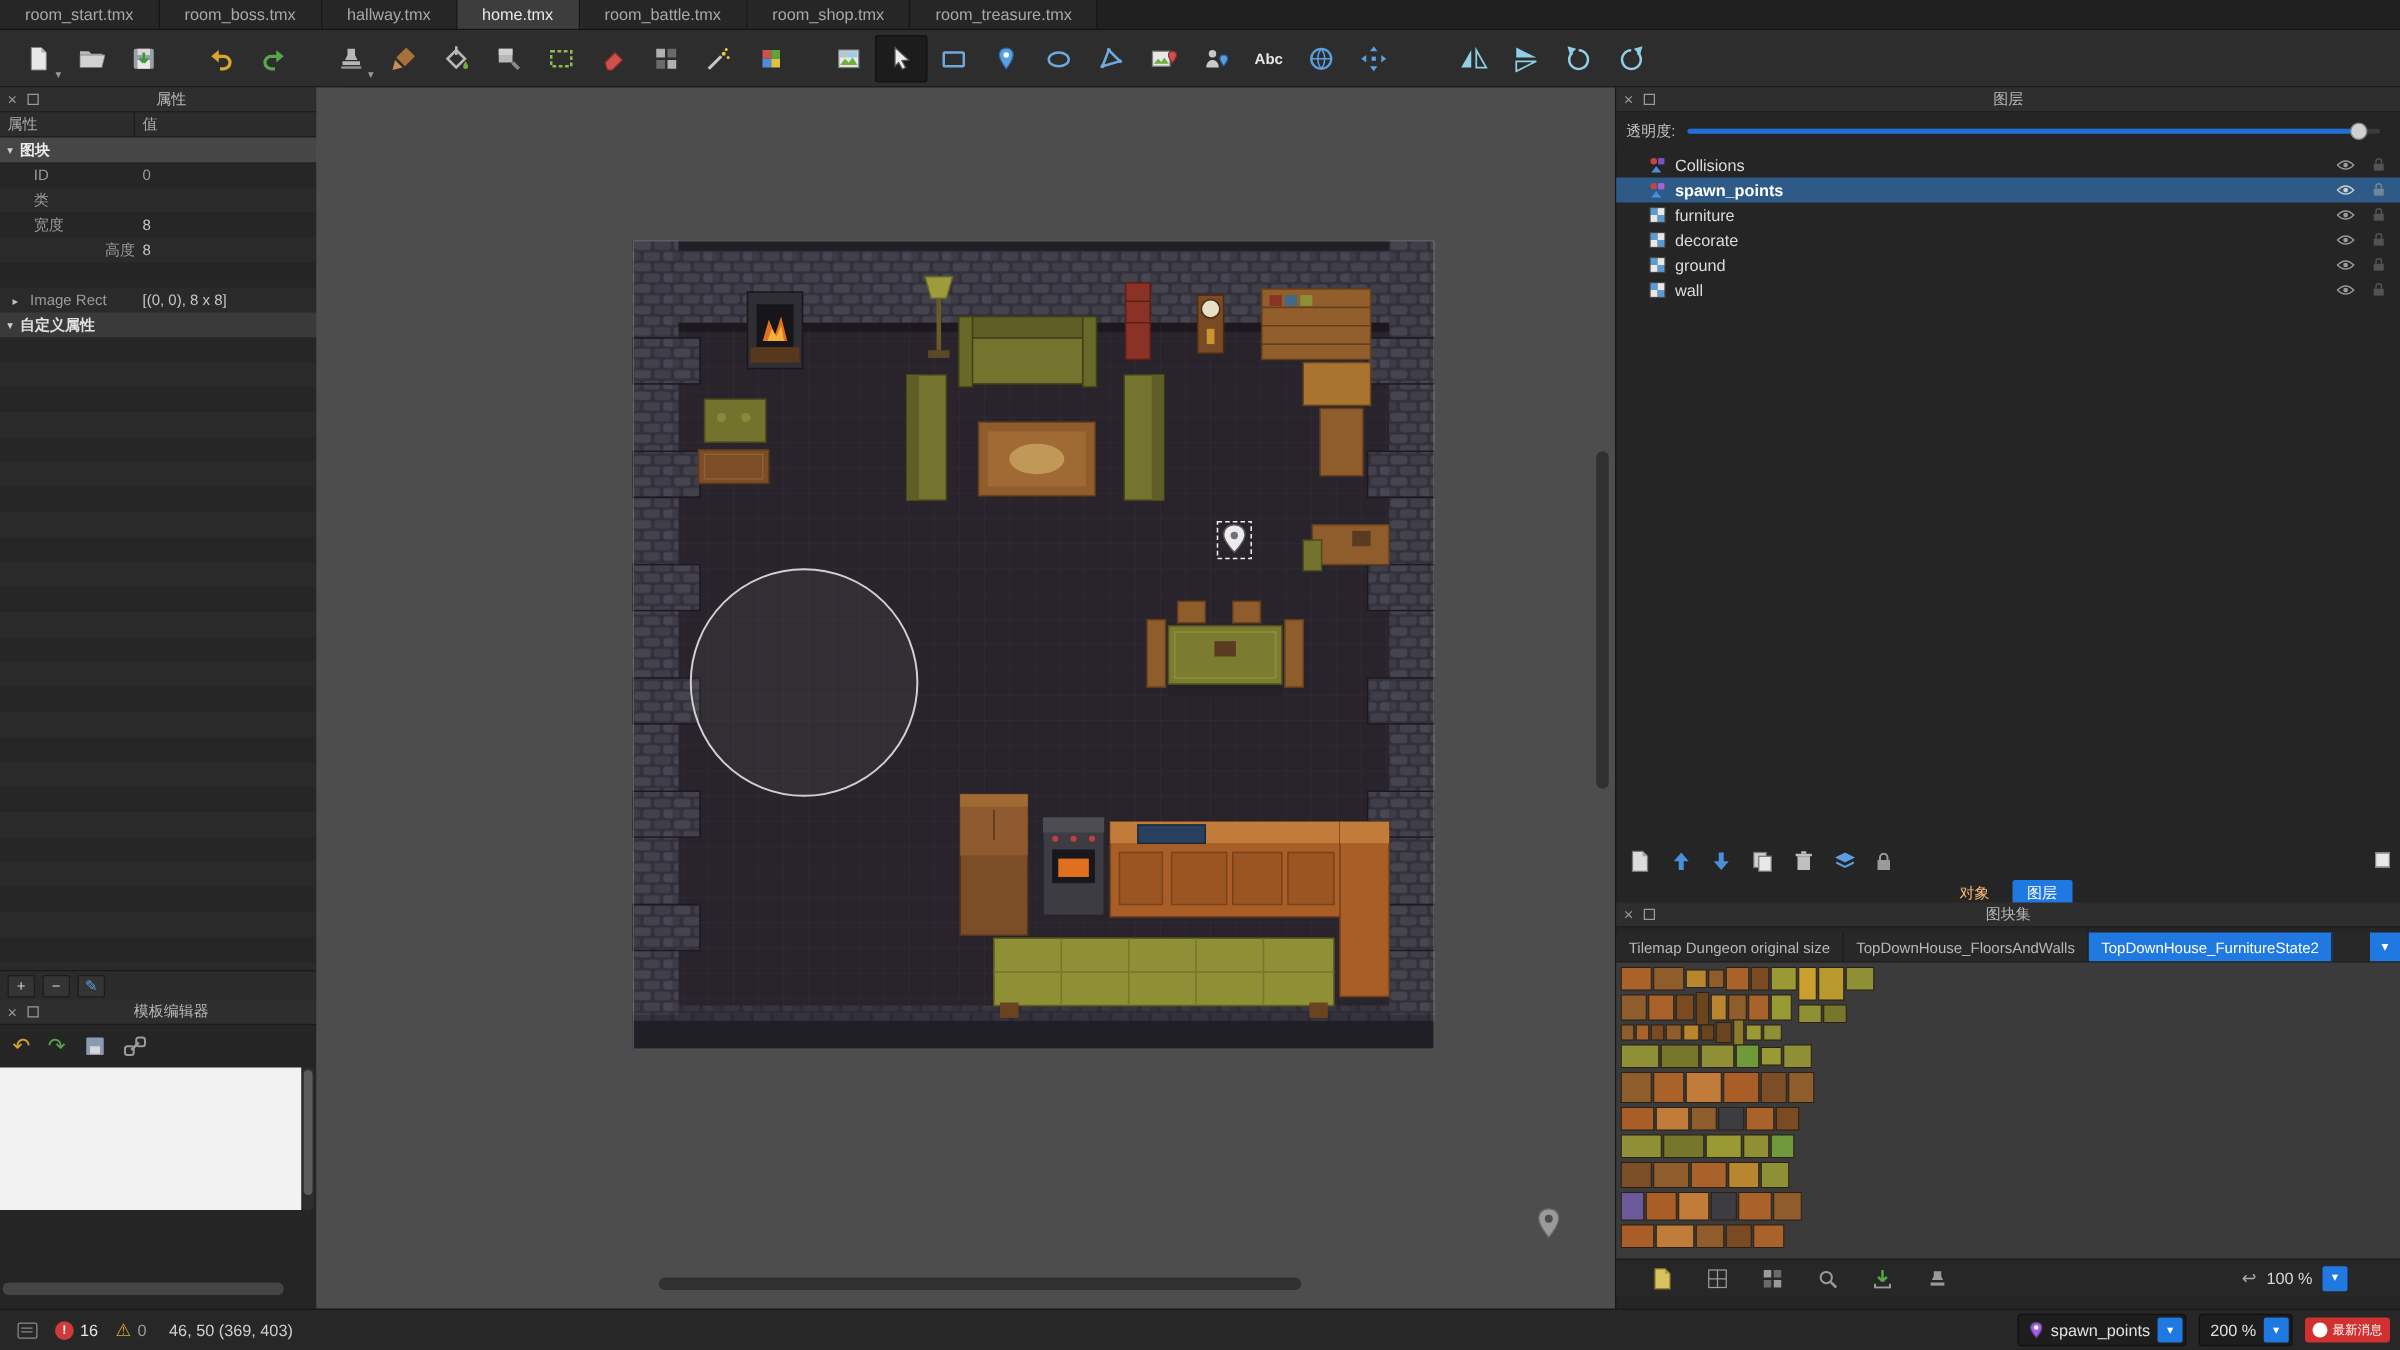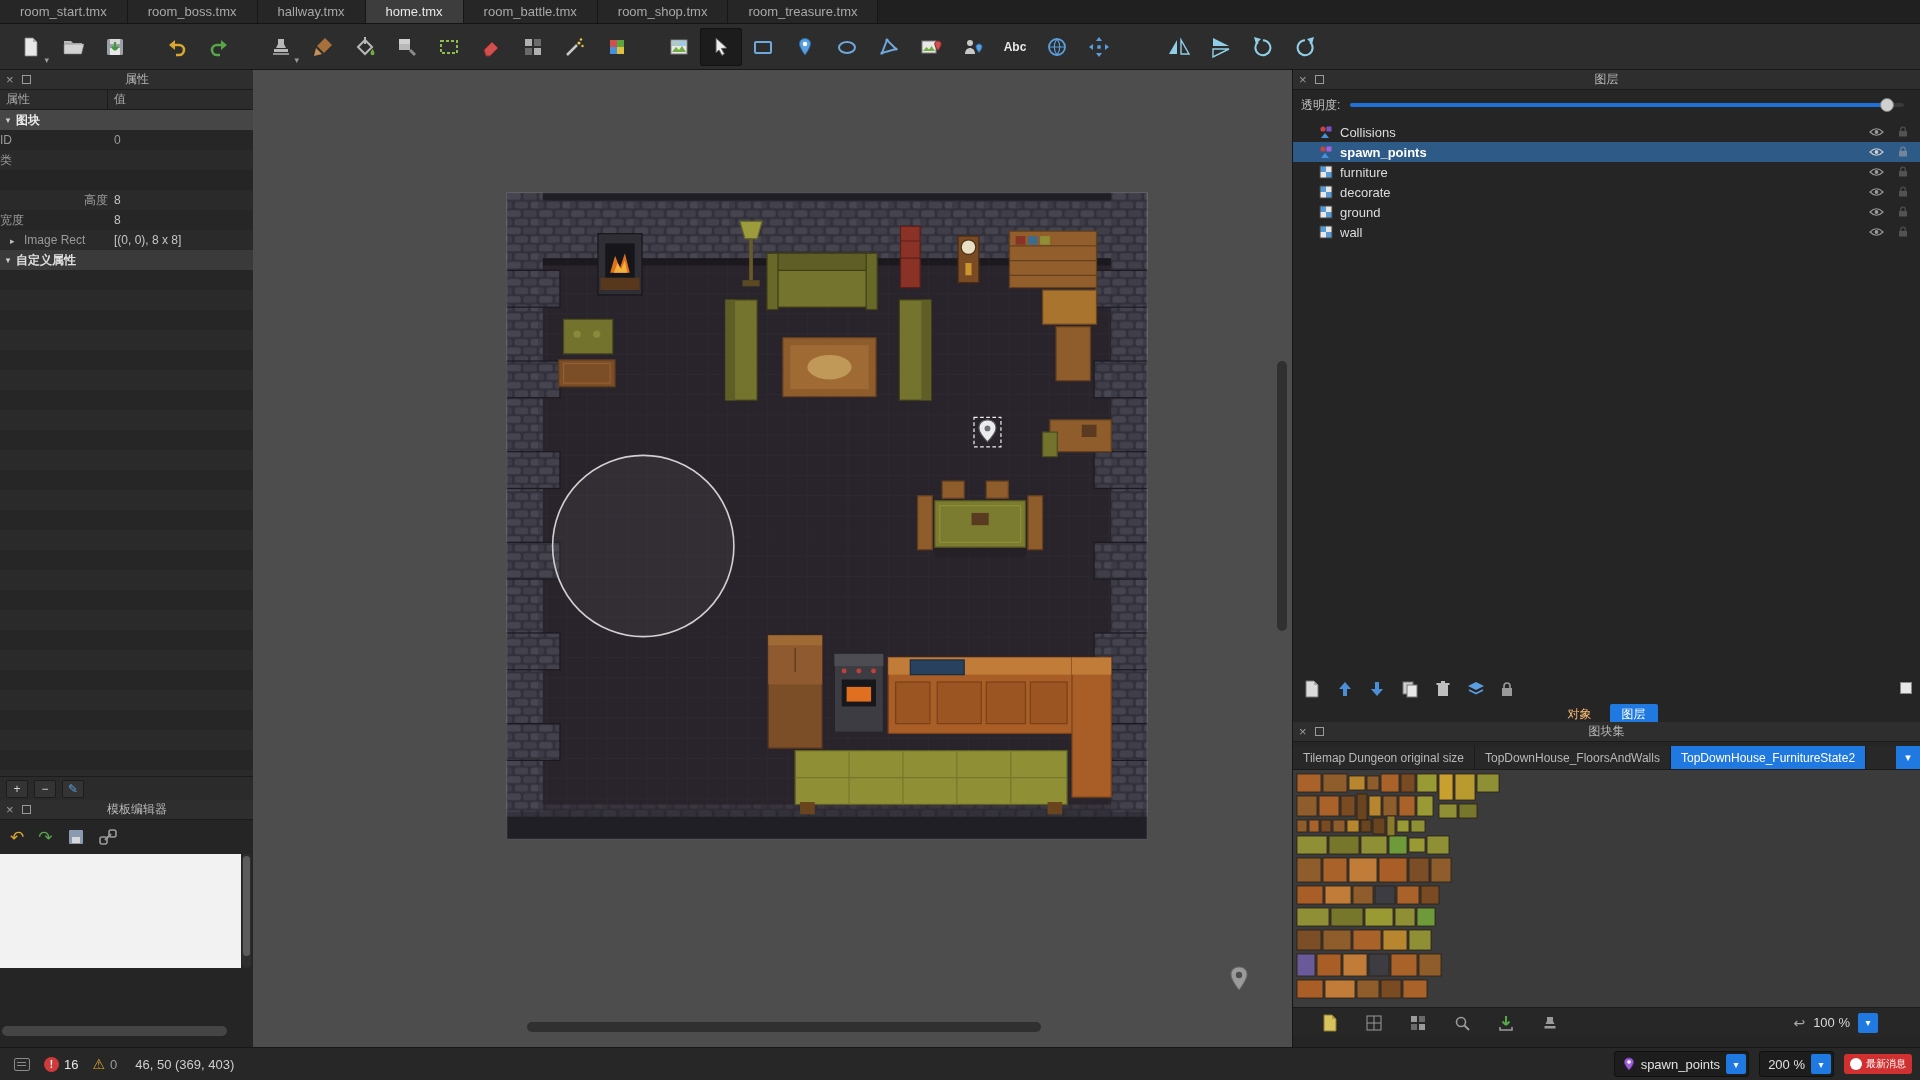--- a/index.html
+++ b/index.html
@@ -42,21 +42,21 @@
   .pt-float { width:9px; height:9px; border:1px solid #9a9a9a; }
 
   
   .prop-header { position:absolute; top:20px; left:0; right:0; height:20px; background:#2c2c2c; border-bottom:1px solid #1b1b1b; display:flex; align-items:center; font-size:12px; color:#aaa; }
   .prop-header .c1 { width:108px; padding-left:6px; border-right:1px solid #1b1b1b; height:100%; display:flex; align-items:center; }
   .prop-header .c2 { padding-left:6px; }
   .prow { position:absolute; left:0; right:0; height:20px; display:flex; align-items:center; font-size:12px; }
   .prow .tri { width:16px; text-align:center; color:#cfcfcf; font-size:9px; }
   .prow.sec { background:#464646; color:#ececec; font-weight:bold; }
   .prow.sec2 { background:#3a3a3a; color:#e0e0e0; font-weight:bold; }
-  .pname { width:108px; color:#9a9a9a; white-space:nowrap; overflow:hidden; }
+  .pname { width:108px; padding-left:27px; color:#9a9a9a; white-space:nowrap; overflow:hidden; }
   .pname.witharrow { padding-left:10px; }
   .pname .tri2 { display:inline-block; width:14px; color:#bfbfbf; font-size:9px; }
   .pval { padding-left:6px; color:#c6c6c6; white-space:nowrap; }
   .alt0 { background:#262626; } .alt1 { background:#2a2a2a; }
   .prop-stripes { position:absolute; left:0; right:0; top:200px; height:506px;
      background:repeating-linear-gradient(180deg,#262626 0 20px,#2a2a2a 20px 40px); }
   .prop-footer { position:absolute; left:0; right:0; top:706px; height:24px; background:#2b2b2b; border-top:1px solid #1b1b1b; display:flex; align-items:center; gap:6px; padding-left:6px; }
   .pf-btn { width:22px; height:18px; display:flex; align-items:center; justify-content:center; color:#cfcfcf; background:#343434; border:1px solid #1c1c1c; border-radius:2px; font-size:12px; }
   .pf-btn.blue { color:#5aa0e0; }
 
@@ -371,21 +371,21 @@
         <span>图块</span>
       </div>
       <div class="prow alt0" style="top:60px;">
         <span class="pname">ID</span>
         <span class="pval" style="color:#9a9a9a;">0</span>
       </div>
       <div class="prow alt1" style="top:80px;">
         <span class="pname">类</span>
         <span class="pval"></span>
       </div>
-      <div class="prow alt0" style="top:100px;margin-top:40px;">
+      <div class="prow alt0" style="top:100px;">
         <span class="pname">宽度</span>
         <span class="pval">8</span>
       </div>
       <div class="prow alt1" style="top:120px;text-align:right;">
         <span class="pname">高度</span>
         <span class="pval">8</span>
       </div>
       <div class="prow alt0" style="top:140px;margin-top:36px;">
         <span class="pname">可能性</span>
         <span class="pval">1.000</span>

